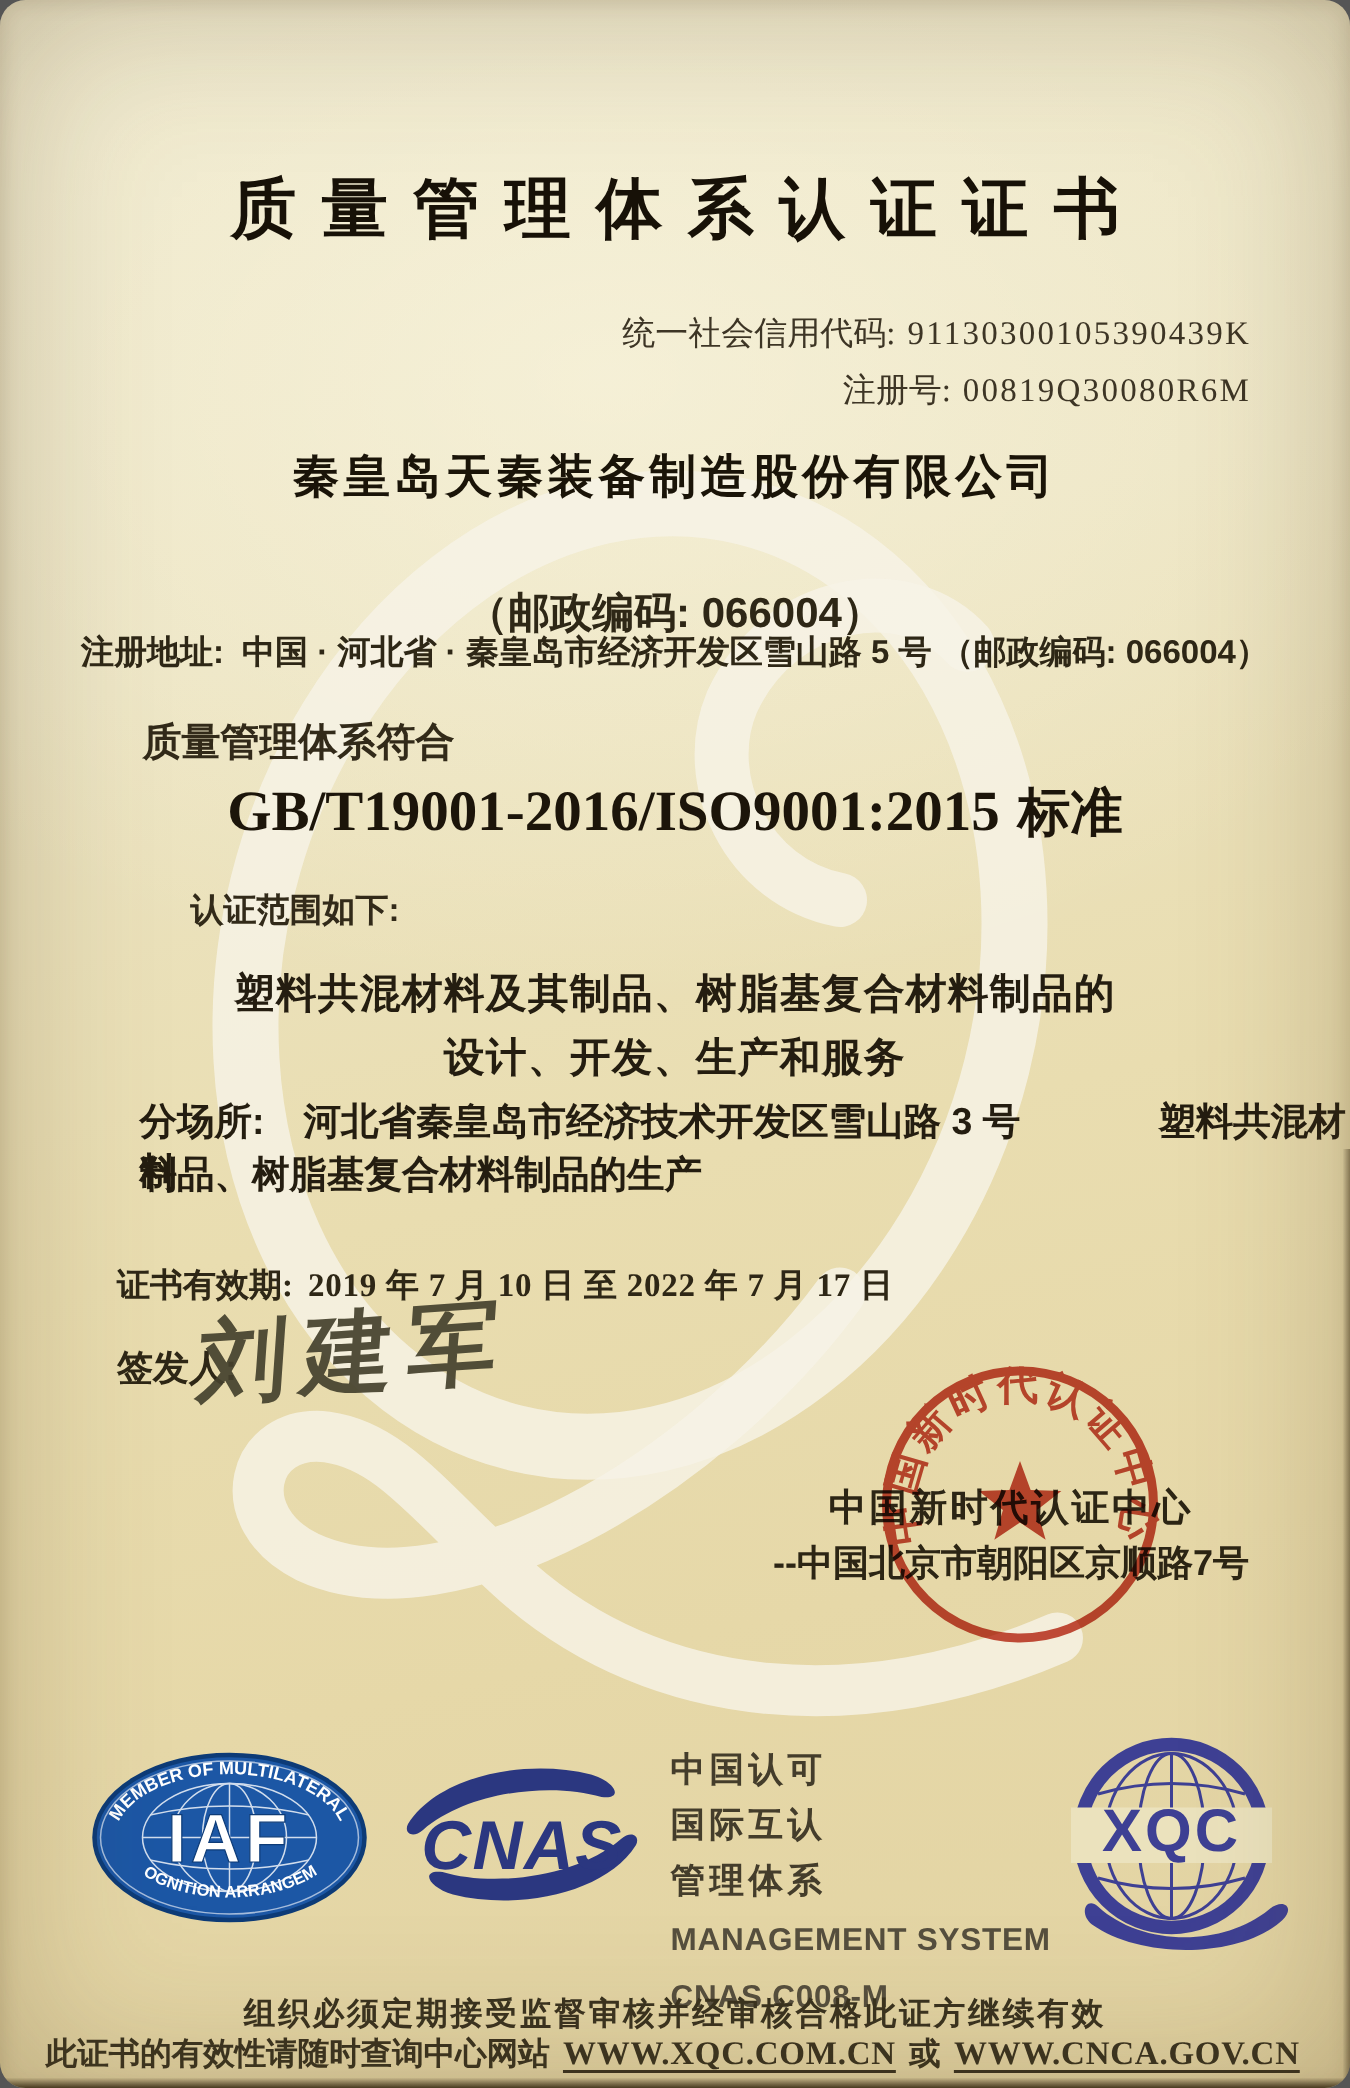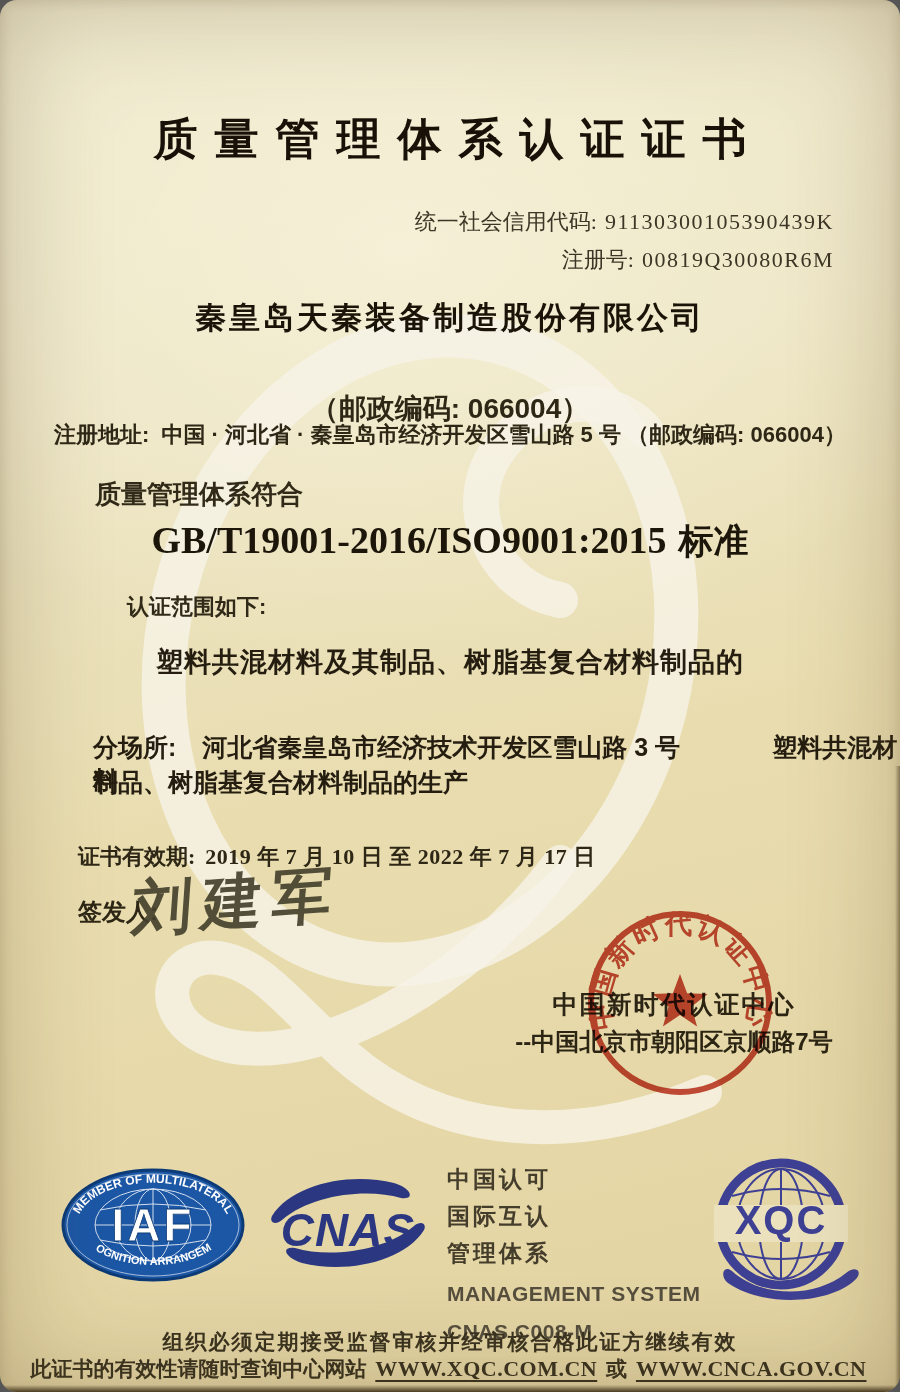--- a/index.html
+++ b/index.html
@@ -90,20 +90,21 @@
     <span class="label-gap">注册地址:</span><span>中国 · 河北省 · 秦皇岛市经济开发区雪山路 5 号 （邮政编码: 066004）</span>
   </div>
 
   <div class="abs conform">质量管理体系符合</div>
   <div class="abs center standard">
     <span>GB/T19001-2016/ISO9001:2015</span><span class="suffix">标准</span>
   </div>
 
   <div class="abs scope-intro">认证范围如下:</div>
   <div class="abs center scope1">塑料共混材料及其制品、树脂基复合材料制品的</div>
+  <div class="abs center scope2">设计、开发、生产和服务</div>
   <div class="abs branch1">
     <span>分场所:</span><span class="b-addr">河北省秦皇岛市经济技术开发区雪山路 3 号</span><span class="b-scope">塑料共混材料</span>
   </div>
   <div class="abs branch2">制品、树脂基复合材料制品的生产</div>
 
   <div class="abs validity">
     <span>证书有效期:</span><span class="val">2019 年 7 月 10 日  至  2022 年 7 月 17 日</span>
   </div>
   <div class="abs signer-label">签发人:</div>
   <div class="abs signature">刘建军</div>

